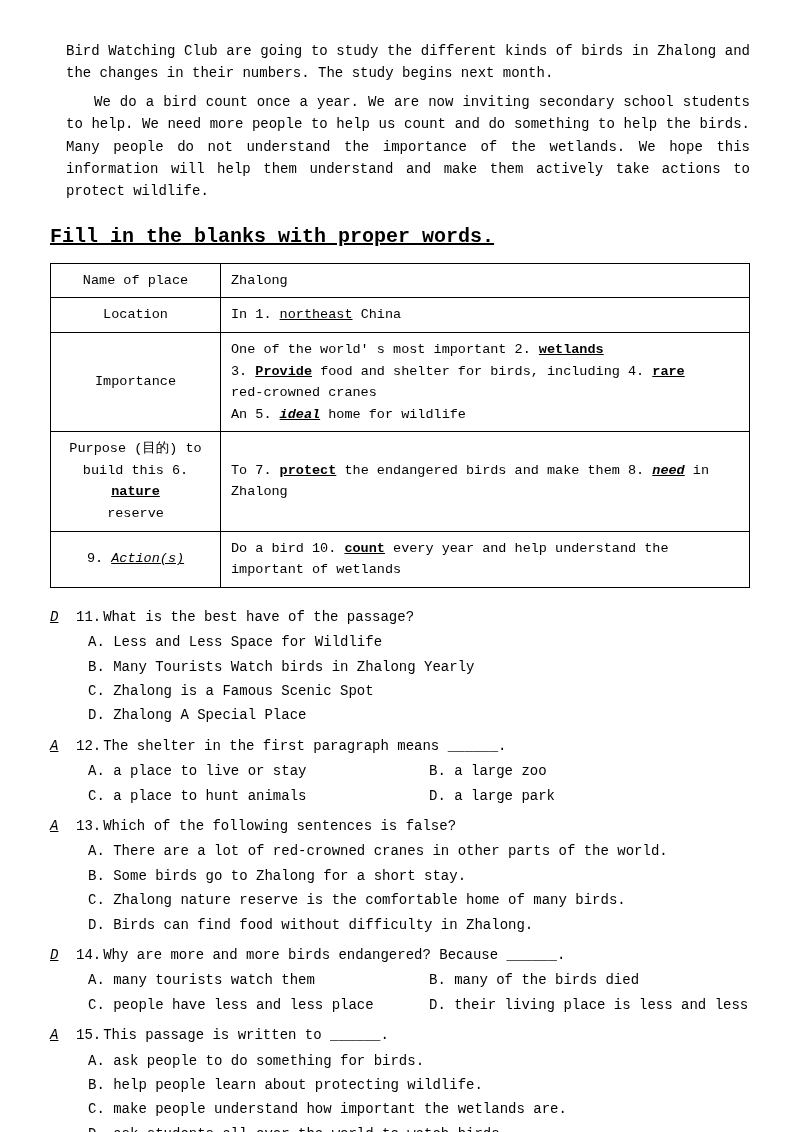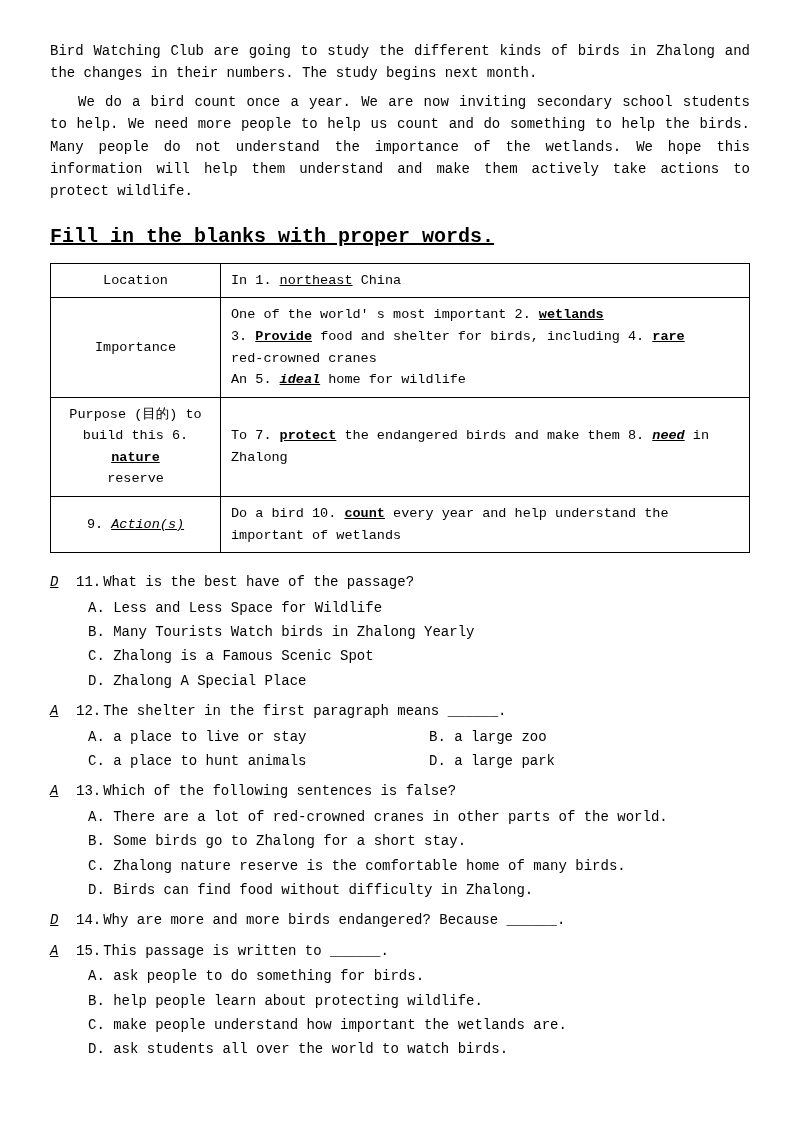--- a/index.html
+++ b/index.html
@@ -17,20 +17,21 @@
       line-height: 1.6;
     }
 
     .passage {
       margin-bottom: 18px;
       text-align: justify;
     }
 
     .passage p {
       margin-bottom: 6px;
+      margin-left: 16px;
     }
 
     .passage p.indent {
       text-indent: 2em;
     }
 
     .section-title {
       font-weight: bold;
       text-decoration: underline;
       margin-bottom: 10px;
@@ -119,20 +120,24 @@
   <div class="passage">
     <p>Bird Watching Club are going to study the different kinds of birds in Zhalong and the changes in their numbers. The study begins next month.</p>
     <p class="indent">We do a bird count once a year. We are now inviting secondary school students to help. We need more people to help us count and do something to help the birds. Many people do not understand the importance of the wetlands. We hope this information will help them understand and make them actively take actions to protect wildlife.</p>
   </div>
 
   <div class="section-title">Fill in the blanks with proper words.</div>
 
   <table>
     <tbody>
       <tr>
+        <td class="label-cell">Name of place</td>
+        <td>Zhalong</td>
+      </tr>
+      <tr>
         <td class="label-cell">Location</td>
         <td>In 1. <span class="underline">northeast</span> China</td>
       </tr>
       <tr>
         <td class="label-cell">Importance</td>
         <td>
           One of the world' s most important 2. <span class="bold-underline">wetlands</span><br>
           3. <span class="bold-underline">Provide</span> food and shelter for birds, including 4. <span class="bold-underline">rare</span><br>
           red-crowned cranes<br>
           An 5. <span style="font-style:italic;text-decoration:underline;font-weight:bold;">ideal</span> home for wildlife
@@ -204,20 +209,30 @@
         <div class="option-single">D. Birds can find food without difficulty in Zhalong.</div>
       </div>
     </div>
 
     <div class="question-item">
       <div class="question-stem">
         <span class="answer-label">D</span>
         <span class="q-number">14.</span>
         <span class="q-text">Why are more and more birds endangered? Because ______.</span>
       </div>
+      <div class="options">
+        <div class="option-row">
+          <span class="option-col">A. many tourists watch them</span>
+          <span class="option-col">B. many of the birds died</span>
+        </div>
+        <div class="option-row">
+          <span class="option-col">C. people have less and less place</span>
+          <span class="option-col">D. their living place is less and less</span>
+        </div>
+      </div>
     </div>
 
     <div class="question-item">
       <div class="question-stem">
         <span class="answer-label">A</span>
         <span class="q-number">15.</span>
         <span class="q-text">This passage is written to ______.</span>
       </div>
       <div class="options">
         <div class="option-single">A. ask people to do something for birds.</div>

